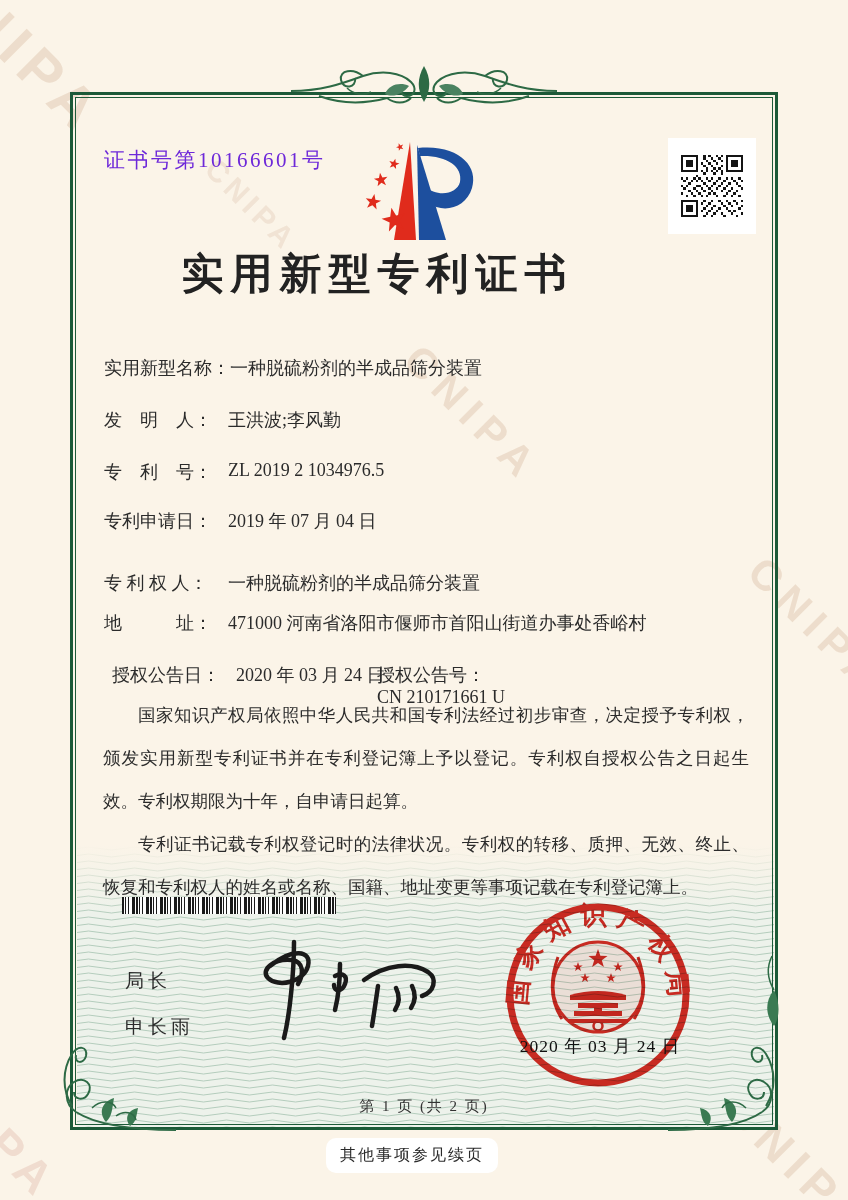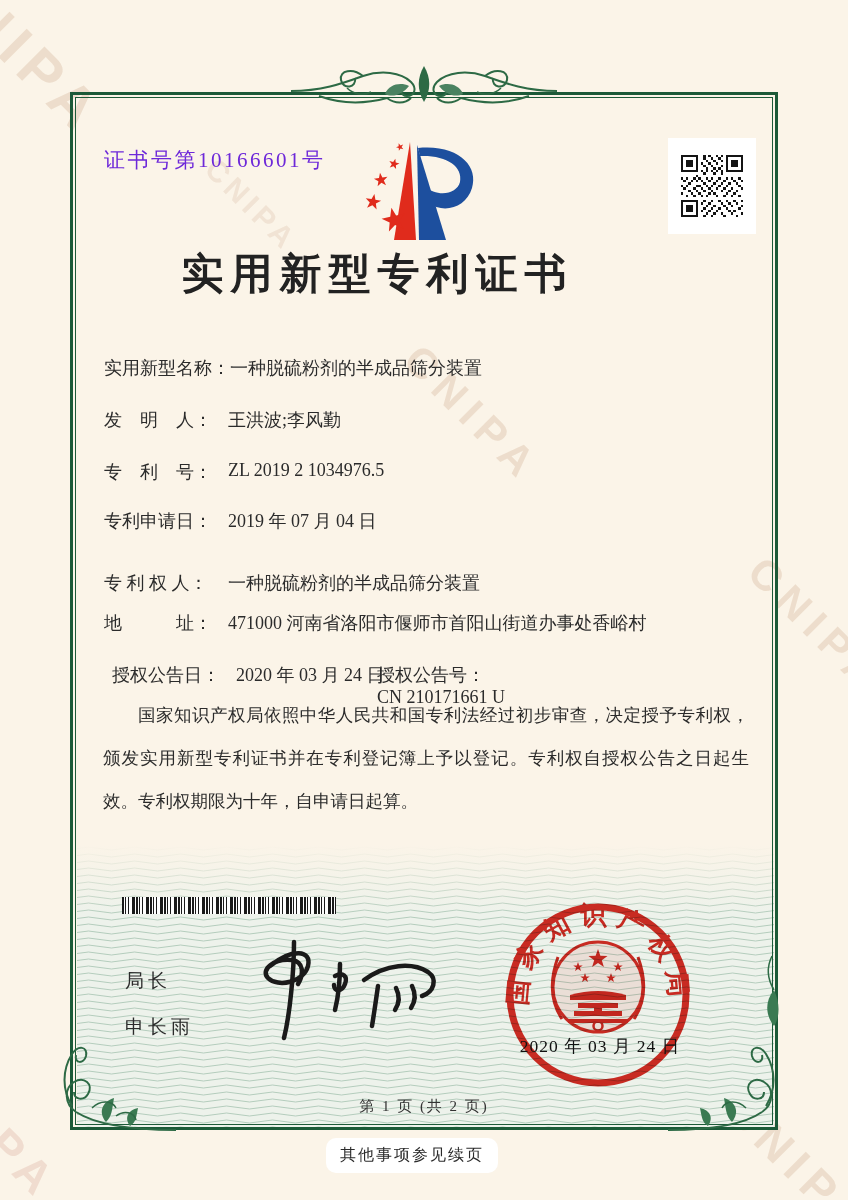--- a/index.html
+++ b/index.html
@@ -201,20 +201,21 @@
       </span>
       <span class="pair2">
         <span>授权公告号：</span>
         <span>CN 210171661 U</span>
       </span>
     </div>
   </div>
 
   <div class="bodytext">
     <p>国家知识产权局依照中华人民共和国专利法经过初步审查，决定授予专利权，颁发实用新型专利证书并在专利登记簿上予以登记。专利权自授权公告之日起生效。专利权期限为十年，自申请日起算。</p>
+    <p>专利证书记载专利权登记时的法律状况。专利权的转移、质押、无效、终止、恢复和专利权人的姓名或名称、国籍、地址变更等事项记载在专利登记簿上。</p>
   </div>
 
   <div class="barcode"></div>
 
   <div class="sig-title">局长</div>
   <div class="sig-name">申长雨</div>
 
   <svg class="signature" width="210" height="110" viewBox="0 0 210 110">
     <g fill="none" stroke="#1a1a1a" stroke-width="4.5" stroke-linecap="round" stroke-linejoin="round">
       <path d="M30 30 C 52 12 72 14 68 30 C 64 46 38 52 28 42 C 20 34 34 22 52 24 C 64 26 64 38 58 48"></path>

